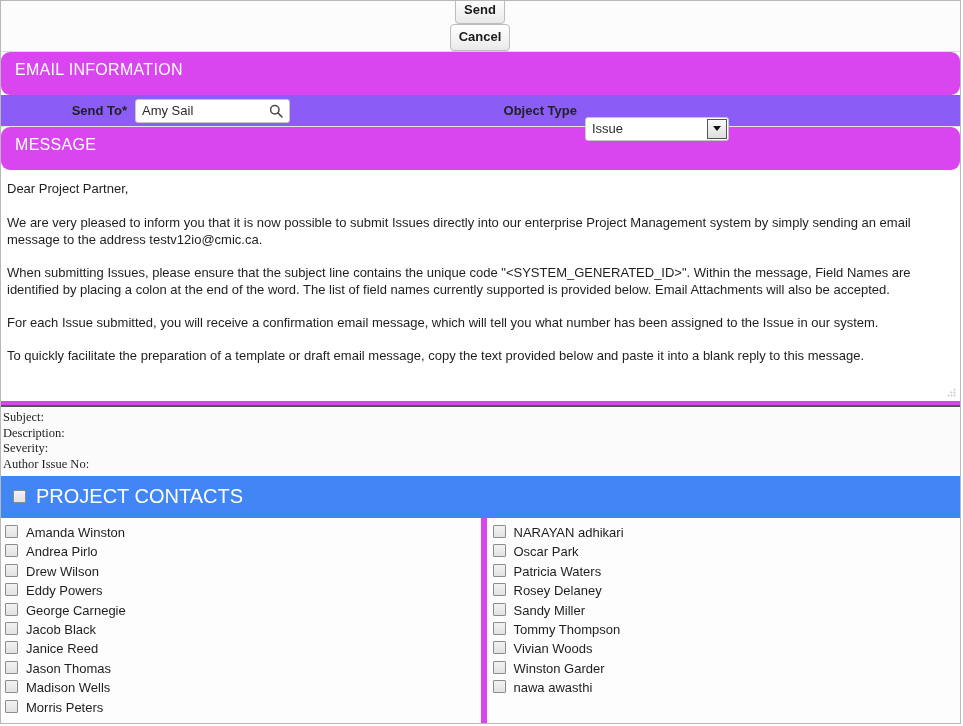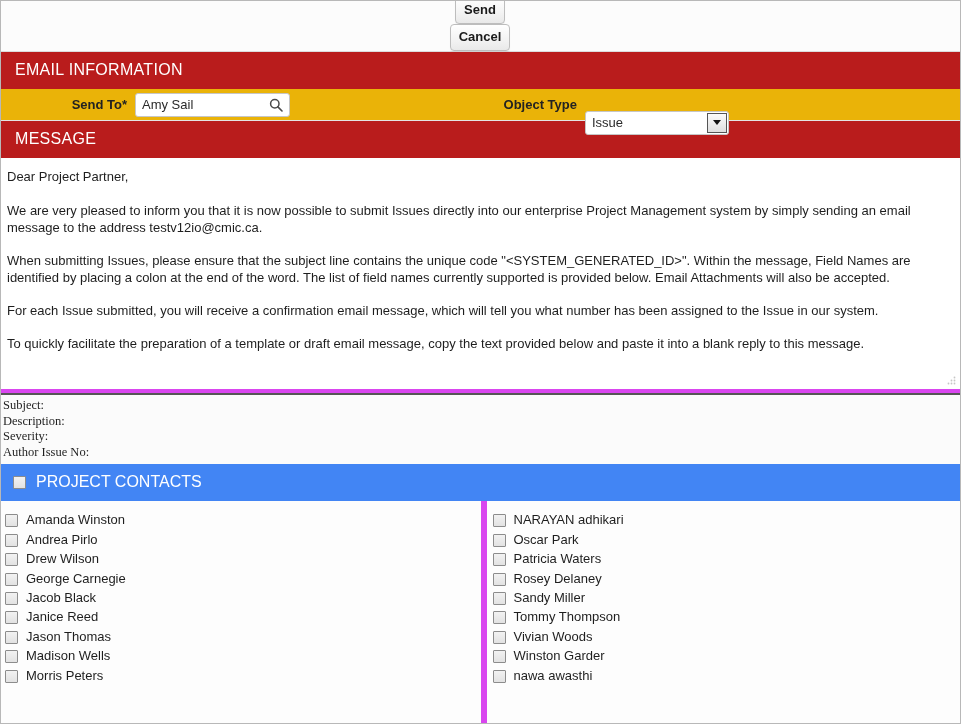--- a/index.html
+++ b/index.html
@@ -50,34 +50,35 @@
     padding: 4px 8px 5px 8px;
     margin-left: 4px;
     cursor: pointer;
     line-height: 16px;
     box-shadow: 0 1px 1px rgba(0,0,0,0.06);
     white-space: nowrap;
   }
 
   
   .section-head {
-    background: #b91c1c;
+    background: #d946ef;
     color: #ffffff;
     font-size: 16px;
     letter-spacing: 0.3px;
-    padding: 9px 0 10px 14px;
-    box-sizing: border-box;
-    display: flex;
-    align-items: center;
+    padding: 9px 0 16px 14px;
+    box-sizing: border-box;
+    display: flex;
+    align-items: center;
+    border-radius: 9px;
   }
   .section-head .hdr-text { line-height: 18px; }
 
   
   .email-info-row {
-    background: #eab308;
+    background: #8b5cf6;
     border-bottom: 1px solid #e4e4e4;
     display: flex;
     align-items: center;
     padding: 6px 0;
     box-sizing: border-box;
     height: 32px;
   }
   .field-group { display: flex; align-items: center; }
   .fg-sendto { width: 481px; justify-content: flex-start; padding-left: 0; }
   .fg-objtype { width: 482px; }
@@ -202,21 +203,21 @@
     font-size: 12.5px;
     line-height: 15.5px;
     color: #1e1e1e;
     font-family: Liberation Serif, serif;
   }
 
   
   .contacts-head {
     background: #4285f4;
     color: #fff;
-    font-size: 16px;
+    font-size: 20px;
     padding: 9px 0 10px 12px;
     display: flex;
     align-items: center;
     box-sizing: border-box;
   }
   .cb {
     width: 13px;
     height: 13px;
     box-sizing: border-box;
     border: 1px solid #8c8c8c;
@@ -238,21 +239,21 @@
     width: 50%;
     padding: 7px 0 0 4px;
     box-sizing: border-box;
   }
   .contacts-col.right {
     border-left: 6px solid #d946ef;
     padding-left: 6px;
   }
   .contact-row {
     display: flex;
-    align-items: flex-end;
+    align-items: flex-start;
     height: 19.4px;
     cursor: pointer;
   }
   .contact-row .cb { margin-right: 8px; }
   .contact-name {
     font-size: 13px;
     color: #1e1e1e;
     white-space: nowrap;
   }
 </style>
@@ -343,20 +344,24 @@
       <div class="contact-row">
           <span class="cb"></span>
           <span class="contact-name">Andrea Pirlo</span>
         </div>
       <div class="contact-row">
           <span class="cb"></span>
           <span class="contact-name">Drew Wilson</span>
         </div>
       <div class="contact-row">
           <span class="cb"></span>
+          <span class="contact-name">Eddy Powers</span>
+        </div>
+      <div class="contact-row">
+          <span class="cb"></span>
           <span class="contact-name">George Carnegie</span>
         </div>
       <div class="contact-row">
           <span class="cb"></span>
           <span class="contact-name">Jacob Black</span>
         </div>
       <div class="contact-row">
           <span class="cb"></span>
           <span class="contact-name">Janice Reed</span>
         </div>

